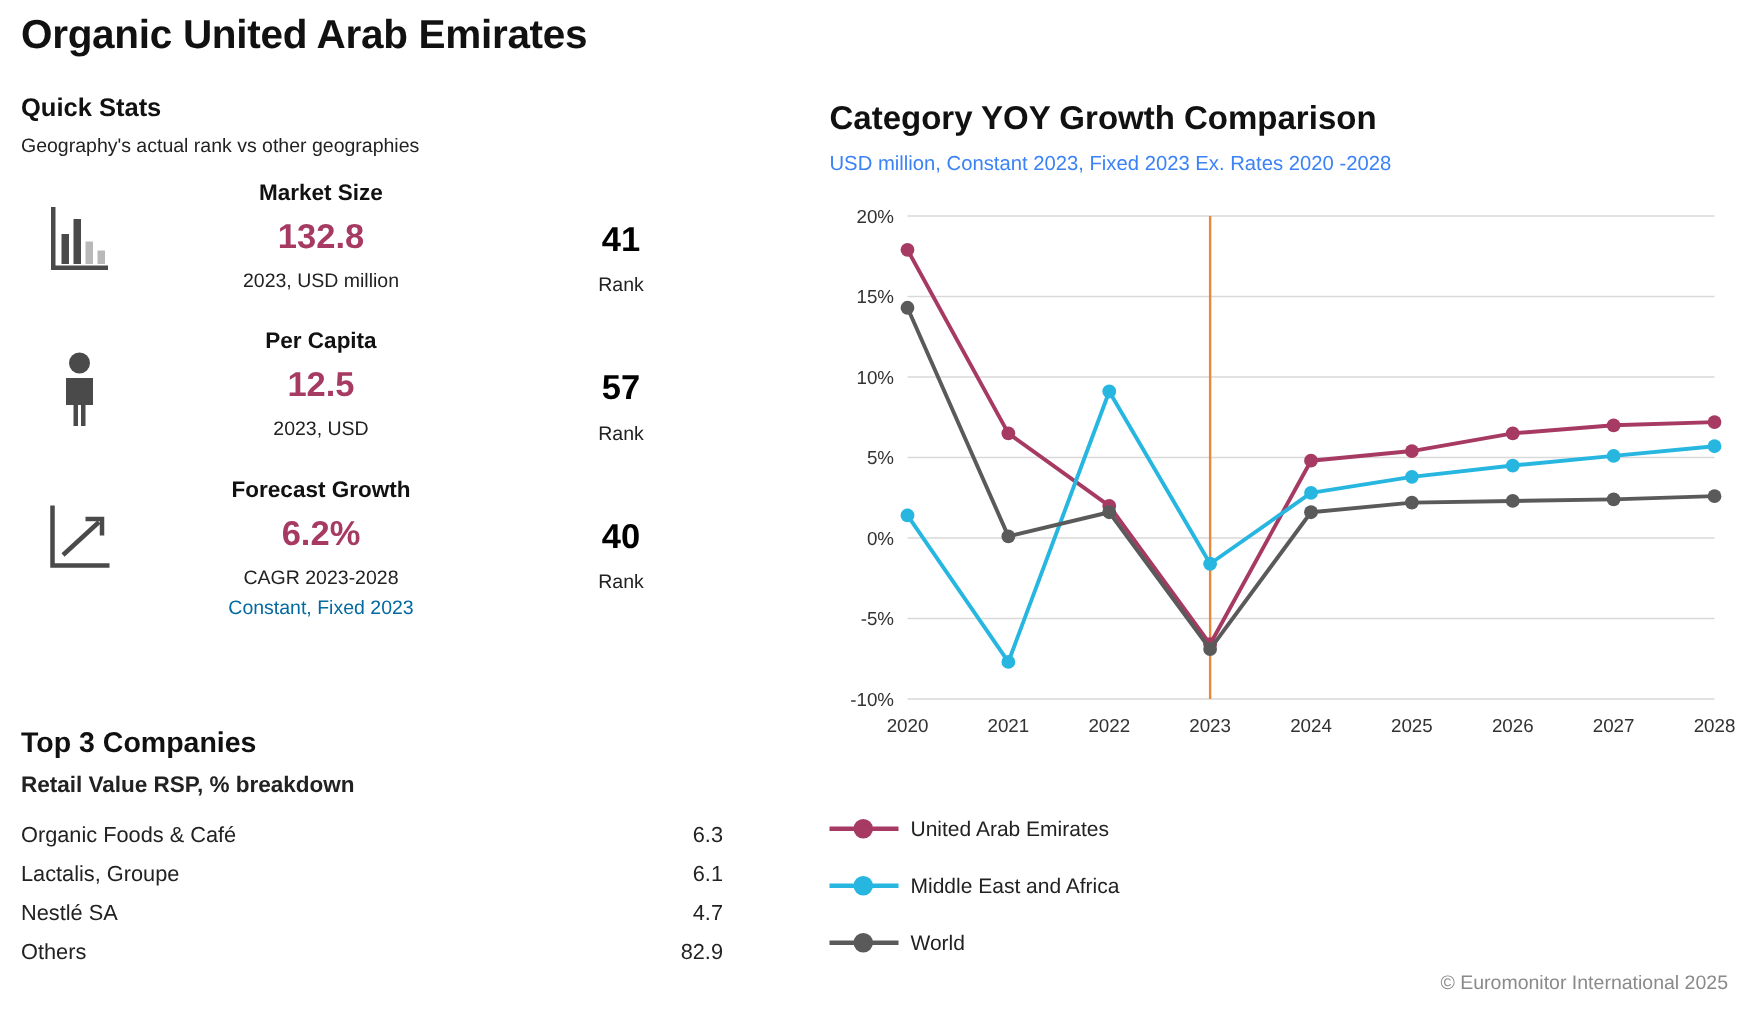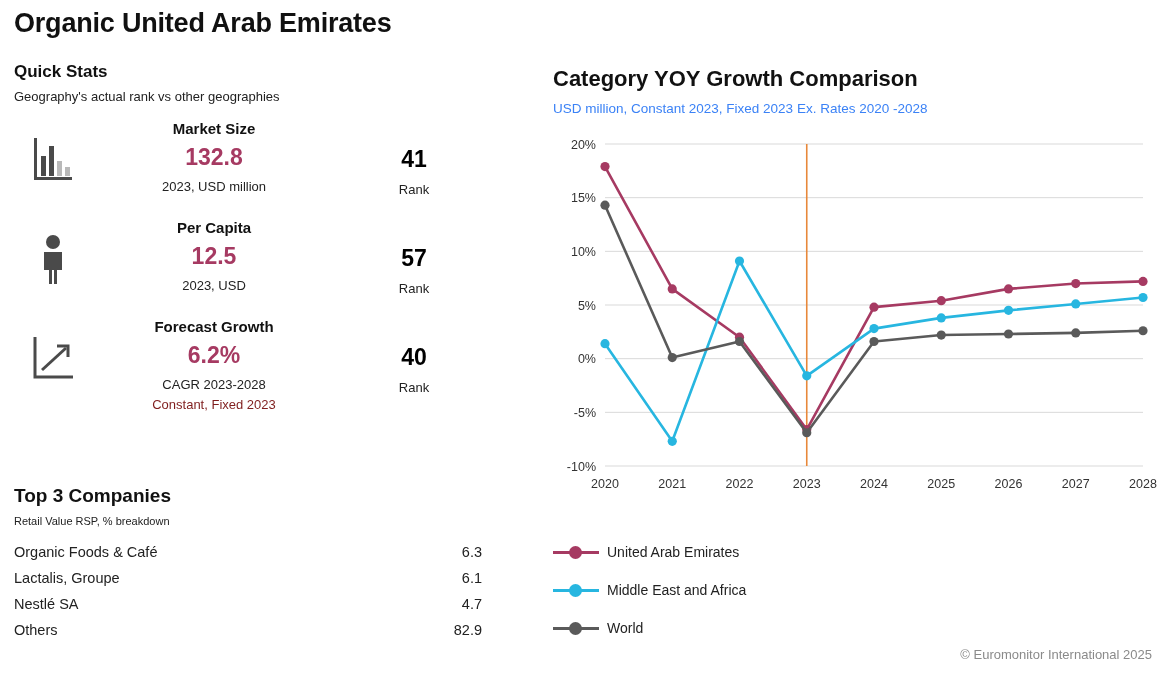--- a/index.html
+++ b/index.html
@@ -68,21 +68,21 @@
     color: #a63a62;
     margin-top: 7px;
   }
   .stat-caption {
     font-size: 13px;
     color: #222222;
     margin-top: 8px;
   }
   .stat-caption2 {
     font-size: 13px;
-    color: #7f1d1d;
+    color: #0369a1;
     margin-top: 5px;
   }
   .stat-rank {
     position: absolute;
     left: 330px;
     top: 26px;
     width: 140px;
     text-align: center;
   }
   .rank-value {
@@ -92,21 +92,21 @@
   }
   .rank-label {
     font-size: 13px;
     color: #222222;
     margin-top: 9px;
   }
 
   
   .companies { position: absolute; left: 14px; top: 485px; width: 480px; }
   .companies .section-title { font-size: 19px; }
-  .companies .section-sub { font-size: 11px; margin-top: 8px; }
+  .companies .section-sub { font-size: 15px; margin-top: 8px; font-weight: bold; }
   .company-list { margin-top: 12px; }
   .company-row {
     display: flex;
     justify-content: space-between;
     align-items: baseline;
     font-size: 14.5px;
     color: #222222;
     padding: 5px 0 5px 0;
   }
   .company-row .val { margin-right: 12px; }

